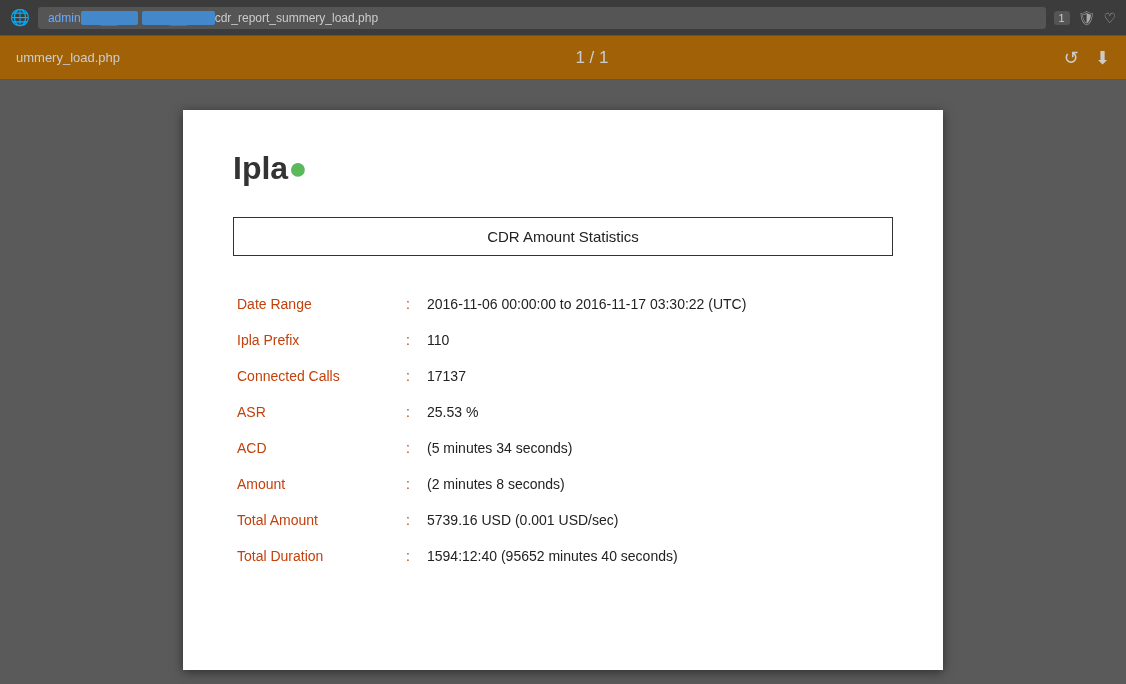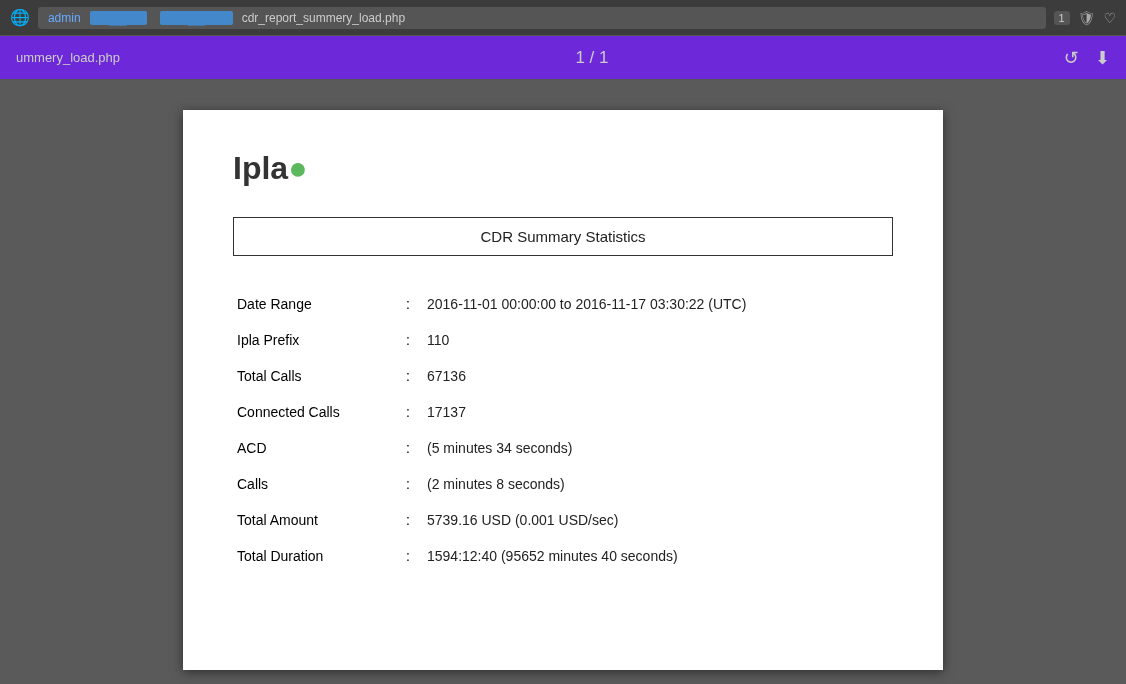--- a/index.html
+++ b/index.html
@@ -21,41 +21,41 @@
     }
     .browser-url-bar {
       background: #555;
       border-radius: 3px;
       padding: 4px 10px;
       color: #ccc;
       font-size: 12px;
       flex: 1;
       display: flex;
       align-items: flex-end;
-      gap: 9px;
+      gap: 0;
     }
     .url-highlight { color: #6af; }
     .browser-icons {
       display: flex;
       align-items: center;
       gap: 8px;
       color: #aaa;
       font-size: 14px;
     }
     .badge {
       background: #555;
       border-radius: 3px;
       padding: 1px 5px;
       font-size: 11px;
       color: #ccc;
     }
 
     
     .pdf-toolbar {
-      background: #6d28d9;
+      background: #a16207;
       height: 44px;
       display: flex;
       align-items: center;
       justify-content: space-between;
       padding: 0 16px;
       border-bottom: 1px solid #555;
     }
     .pdf-filename {
       color: #ccc;
       font-size: 13px;
@@ -112,21 +112,21 @@
       color: #222;
     }
 
     .stats-table {
       width: 100%;
       border-collapse: collapse;
     }
     .stats-table tr td {
       padding: 10px 4px;
       vertical-align: top;
-      color: #000000;
+      color: #c2410c;
       font-size: 14px;
     }
     .stats-table tr td:first-child {
       width: 160px;
       font-weight: normal;
     }
     .stats-table tr td.colon-cell {
       width: 30px;
       text-align: center;
     }
@@ -164,52 +164,52 @@
 <div class="main-area">
   <div class="pdf-page">
 
     <div class="page-header">
       <div class="logo-placeholder">
         <span>Ipla</span><span class="logo-dot">●</span>
       </div>
     </div>
 
     <div class="report-title-box">
-      <span>CDR Summary Statistics</span>
+      <span>CDR Amount Statistics</span>
     </div>
 
     <table class="stats-table">
       <tbody id="stats-body">
           <tr>
             <td>Date Range</td>
             <td class="colon-cell">:</td>
-            <td>2016-11-01 00:00:00 to 2016-11-17 03:30:22 (UTC)</td>
+            <td>2016-11-06 00:00:00 to 2016-11-17 03:30:22 (UTC)</td>
           </tr>
           <tr>
             <td>Ipla Prefix</td>
             <td class="colon-cell">:</td>
             <td>110</td>
           </tr>
           <tr>
-            <td>Total Calls</td>
-            <td class="colon-cell">:</td>
-            <td>67136</td>
-          </tr>
-          <tr>
             <td>Connected Calls</td>
             <td class="colon-cell">:</td>
             <td>17137</td>
           </tr>
           <tr>
+            <td>ASR</td>
+            <td class="colon-cell">:</td>
+            <td>25.53 %</td>
+          </tr>
+          <tr>
             <td>ACD</td>
             <td class="colon-cell">:</td>
             <td>(5 minutes 34 seconds)</td>
           </tr>
           <tr>
-            <td>Calls</td>
+            <td>Amount</td>
             <td class="colon-cell">:</td>
             <td>(2 minutes 8 seconds)</td>
           </tr>
           <tr>
             <td>Total Amount</td>
             <td class="colon-cell">:</td>
             <td>5739.16 USD (0.001 USD/sec)</td>
           </tr>
           <tr>
             <td>Total Duration</td>

